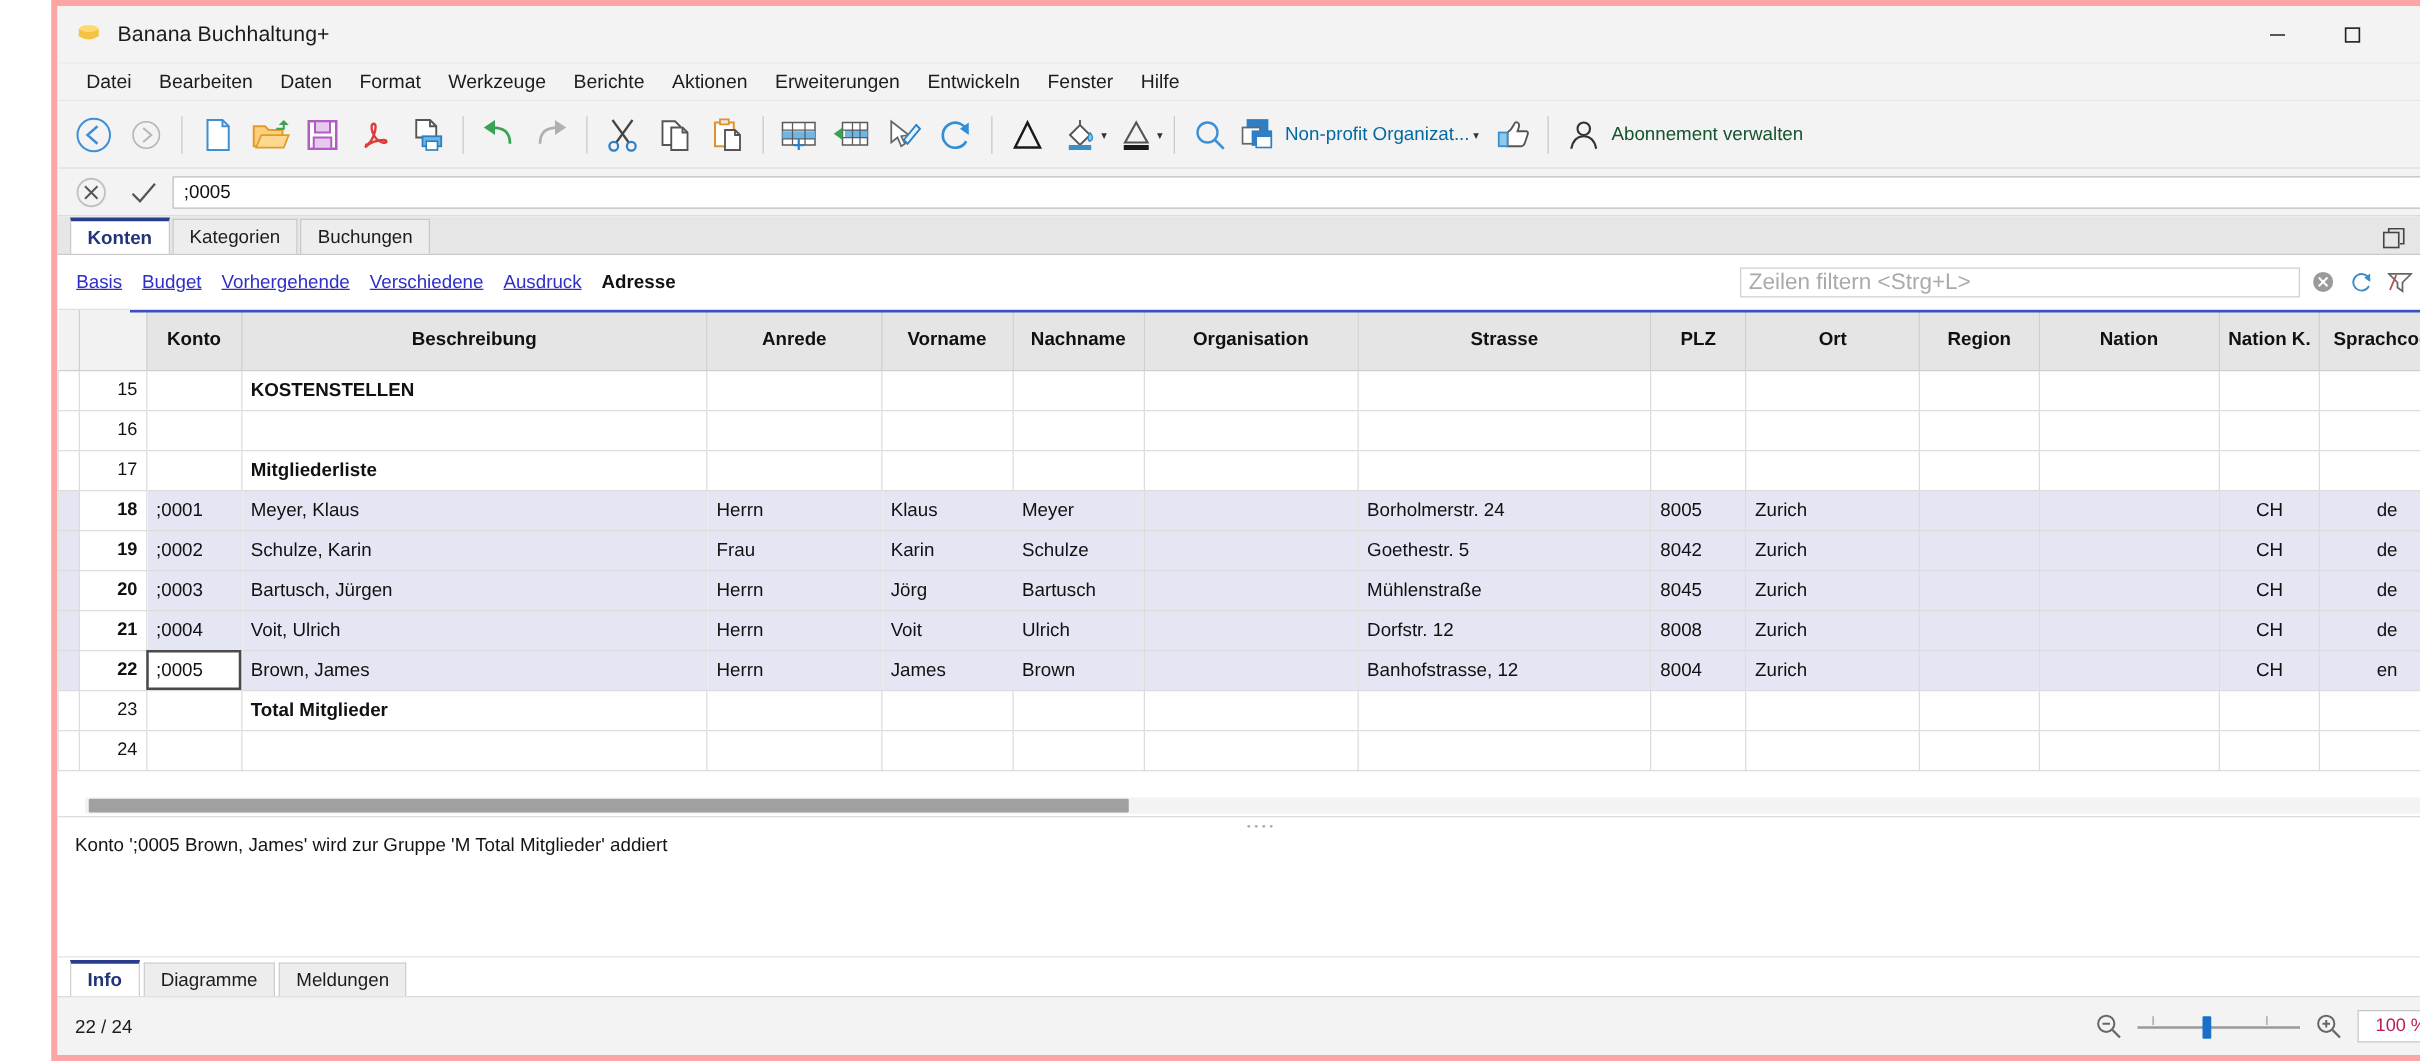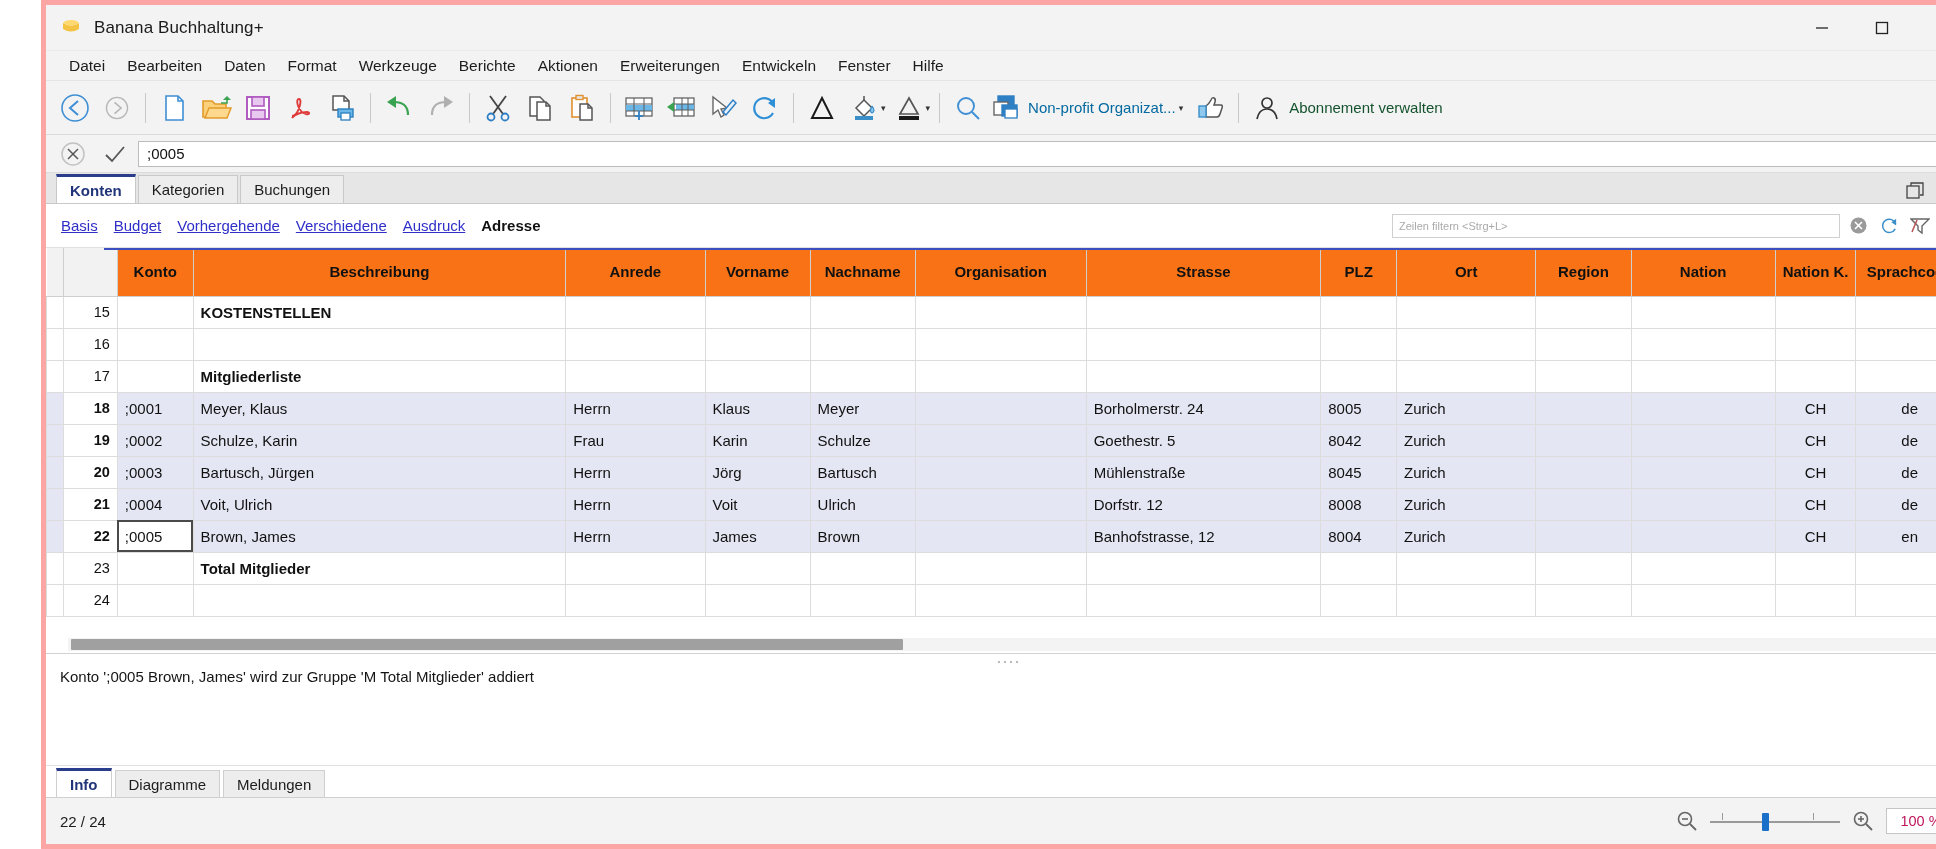--- a/index.html
+++ b/index.html
@@ -143,21 +143,21 @@
   .viewlink.active {
     color: #111; font-weight: bold; text-decoration: none;
   }
   .filter-wrap {
     margin-left: auto; display: flex; align-items: center;
     padding-right: 8px; gap: 5px;
   }
   .filter-input {
     width: 448px; height: 24px;
     border: 1px solid #cfcfcf; background: #fff;
-    font-size: 11px; color: #222;
+    font-size: 18px; color: #222;
     padding: 10px 6px;
     font-family: "Liberation Sans", sans-serif;
     outline: none;
   }
   .filter-input::placeholder { color: #aaa; }
   .filter-ico { width: 26px; height: 24px; display: flex; align-items: center; justify-content: center; }
 
   
   .tablearea {
     flex: 1 1 auto;
@@ -166,21 +166,21 @@
     overflow: hidden;
     border-bottom: 1px solid #d2d2d2;
   }
   table.grid {
     border-collapse: collapse;
     table-layout: fixed;
     width: 1918px;
     font-size: 15px;
   }
   table.grid th {
-    background: #f97316;
+    background: #e5e5e5;
     border: 1px solid #cfcfcf;
     border-top: none;
     height: 48px;
     font-size: 15px;
     font-weight: bold;
     color: #111;
     text-align: center;
     padding: 0 4px;
     vertical-align: middle;
   }

